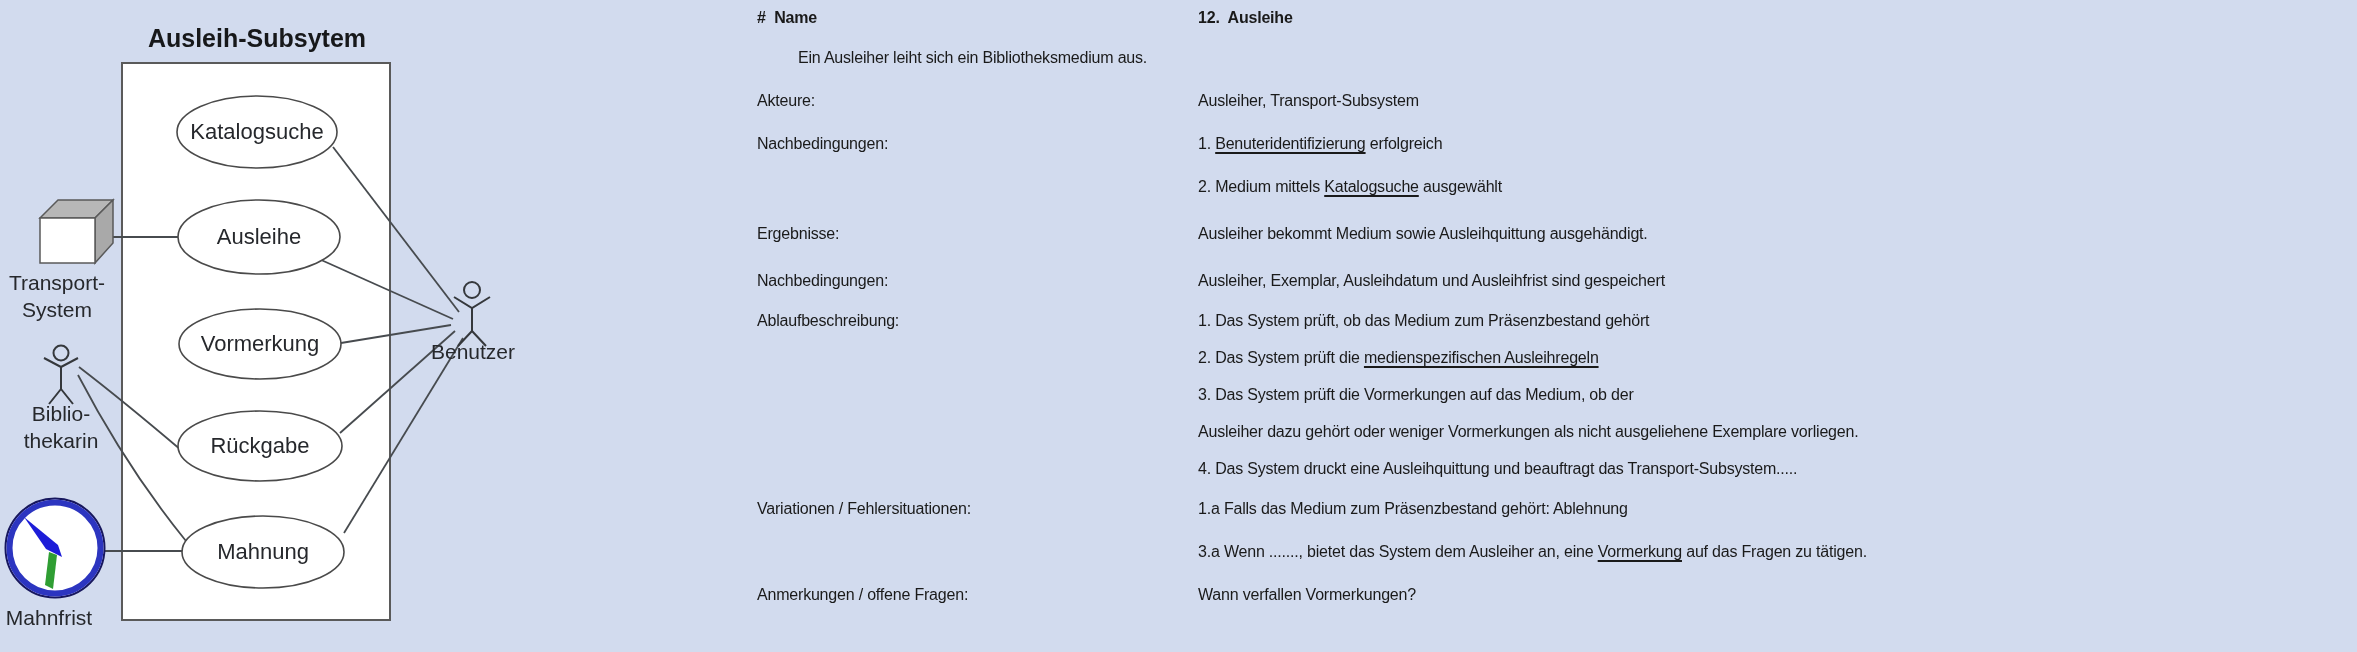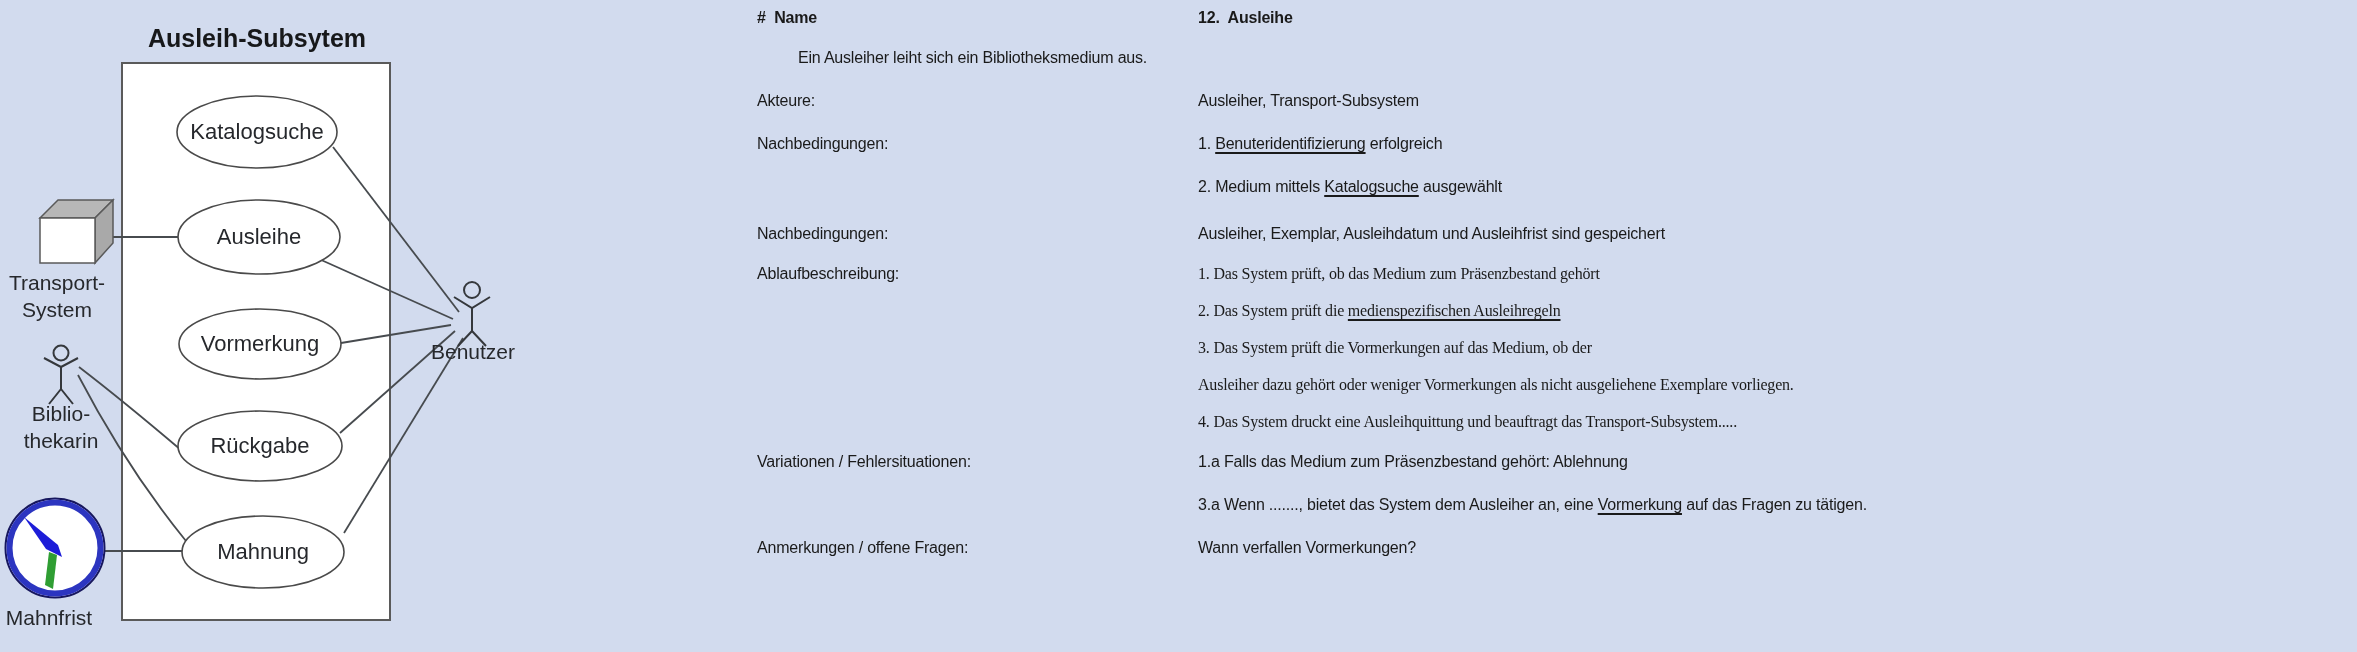--- a/index.html
+++ b/index.html
@@ -19,21 +19,21 @@
     color:#1a1a1a;font-size:16px;letter-spacing:-0.2px;
   }
   .row{display:flex;align-items:flex-start;}
   .row .label{width:400px;flex:0 0 400px;line-height:43px;white-space:pre;}
   .row .value{flex:1;min-width:0;margin-left:41px;}
   .row .line{line-height:43px;white-space:pre;}
   .r0 .label,.r0 .line{line-height:36px;font-weight:bold;}
   .r5{margin-top:4px;}
   .r6{margin-top:4px;}
   .r7 .label{line-height:37px;}
-  .r7 .line{line-height:37px;font-family:Liberation Serif, serif;}
+  .r7 .line{line-height:37px;}
   .useg{text-decoration:underline;text-decoration-thickness:2px;text-underline-offset:3px;}
 </style>
 </head>
 <body>
 
 <svg id="usecase-svg" width="560" height="652" viewBox="0 0 560 652">
 
   <rect x="122" y="63" width="268" height="557" fill="#ffffff" stroke="#5a5a5a" stroke-width="2"></rect>
 
   <text x="257" y="47" class="dg-title">Ausleih-Subsytem</text>
@@ -139,20 +139,26 @@
   </div>
 
   <div class="row r4">
     <div class="label">Nachbedingungen:</div>
     <div class="value">
       <div class="line"><span>1. </span><span class="useg">Benuteridentifizierung</span><span> erfolgreich</span></div>
       <div class="line"><span>2. Medium mittels </span><span class="useg">Katalogsuche</span><span> ausgewählt</span></div>
     </div>
   </div>
 
+  <div class="row r5">
+    <div class="label">Ergebnisse:</div>
+    <div class="value">
+      <div class="line"><span>Ausleiher bekommt Medium sowie Ausleihquittung ausgehändigt.</span></div>
+    </div>
+  </div>
 
   <div class="row r6">
     <div class="label">Nachbedingungen:</div>
     <div class="value">
       <div class="line"><span>Ausleiher, Exemplar, Ausleihdatum und Ausleihfrist sind gespeichert</span></div>
     </div>
   </div>
 
   <div class="row r7">
     <div class="label">Ablaufbeschreibung:</div>

